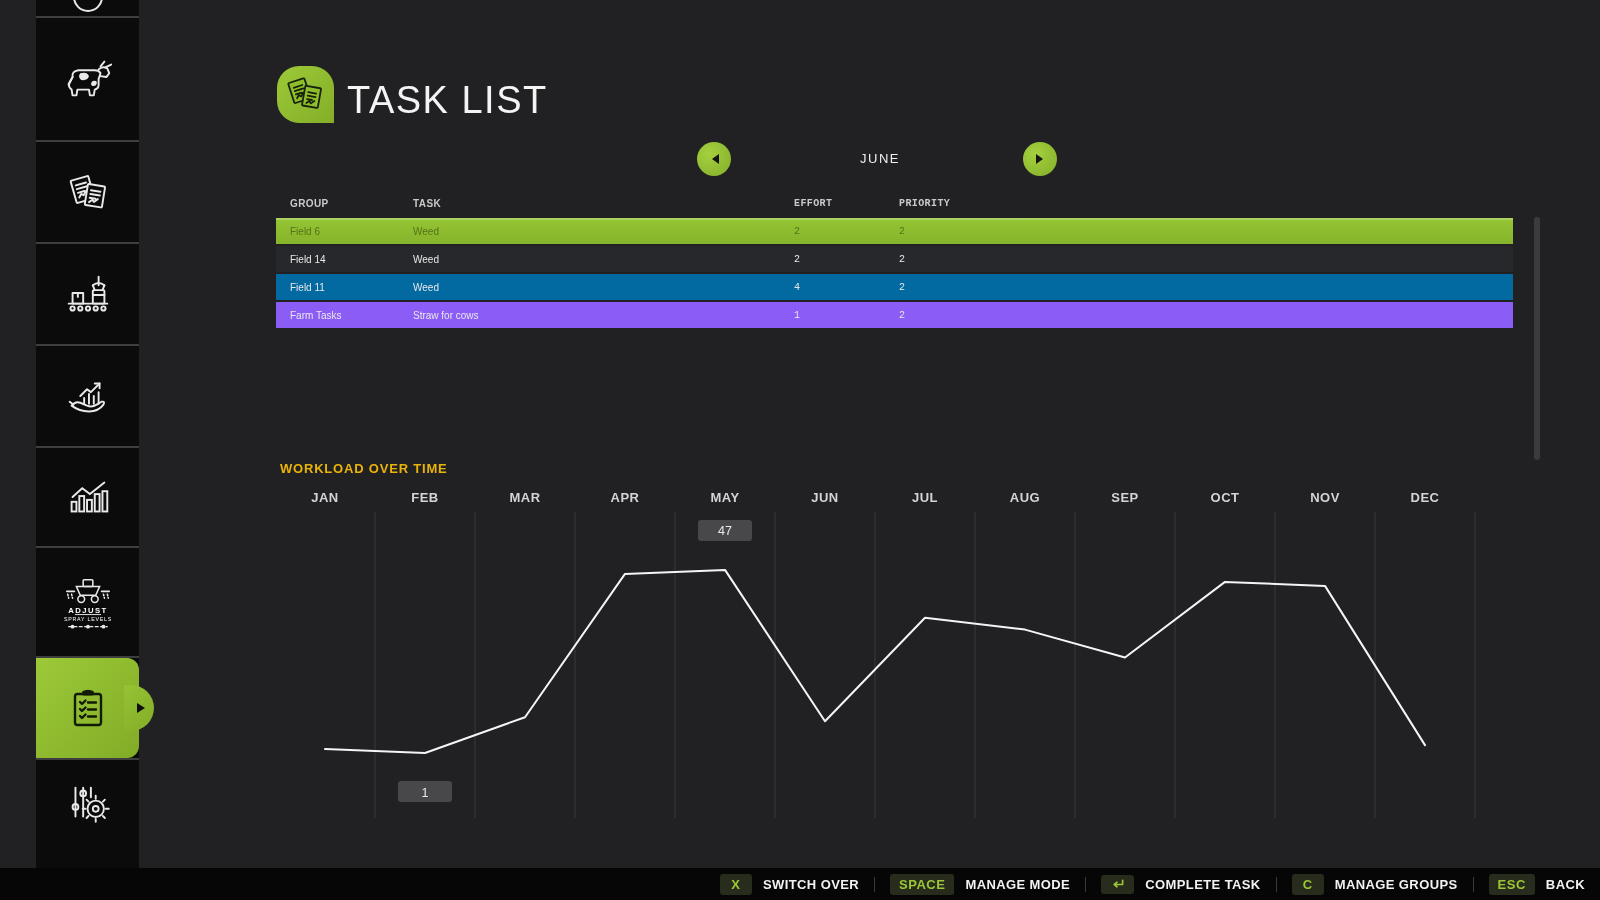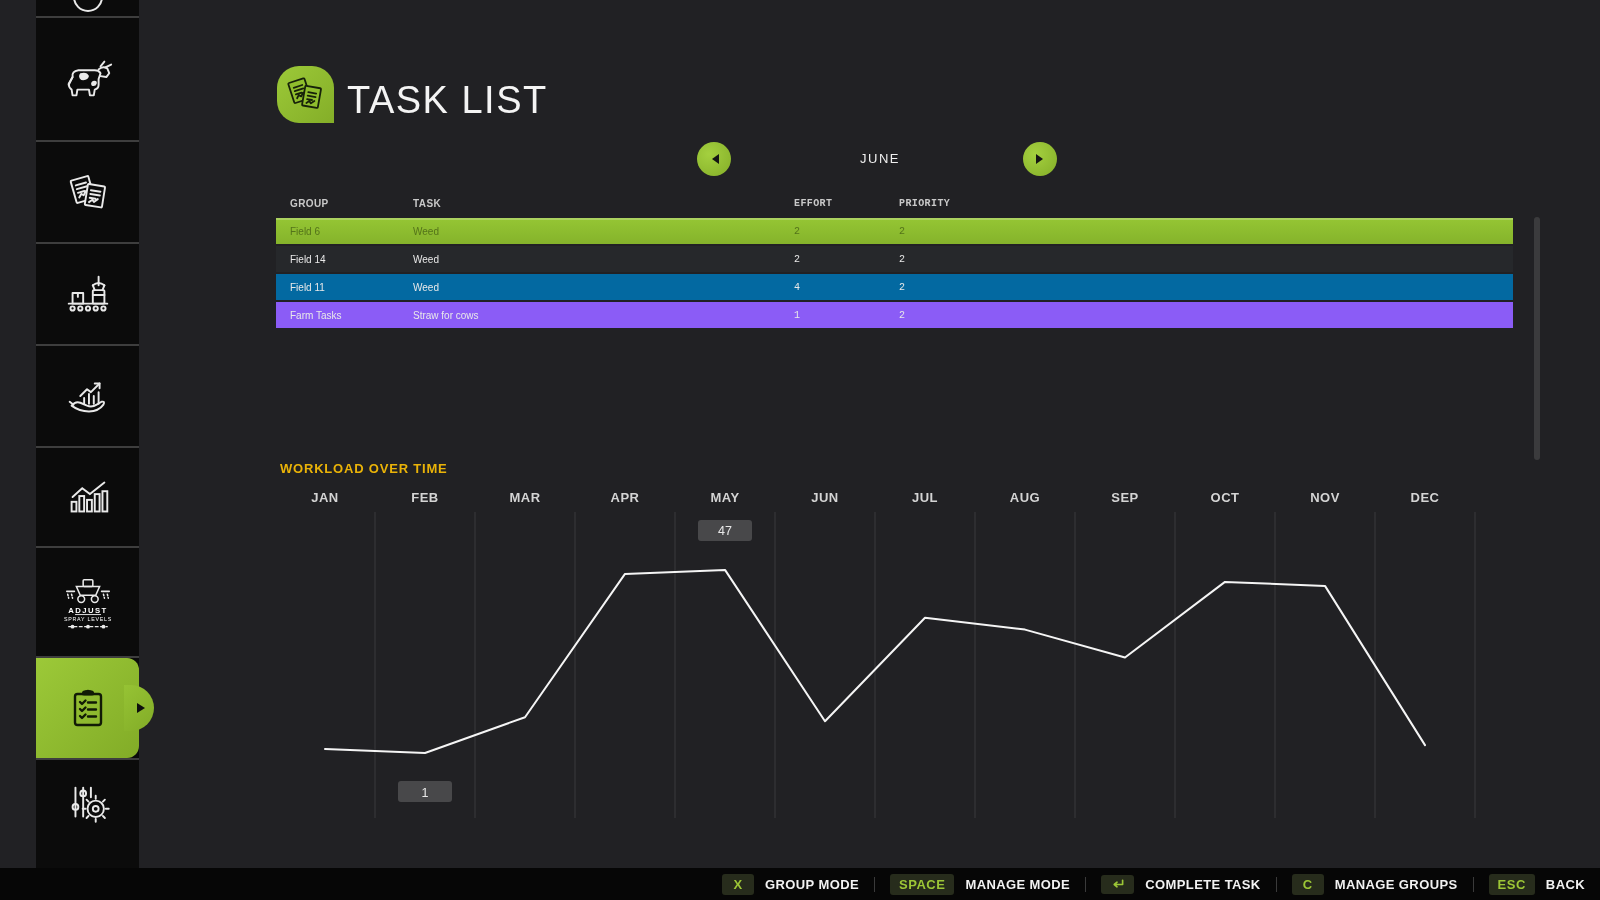--- a/index.html
+++ b/index.html
@@ -286,21 +286,21 @@
       <polyline points="325,749.0 425,753.0 525,717.2 625,573.9 725,569.9 825,721.2 925,617.7 1025,629.6 1125,657.5 1225,581.9 1325,585.9 1425,745.1" fill="none" stroke="#f5f5f5" stroke-width="2" stroke-linejoin="round" stroke-linecap="round"></polyline>
       <rect x="698" y="519.94" width="54" height="21" rx="3" fill="#48484a"></rect>
       <text x="725" y="535.44" fill="#e8e8e8" font-size="12.5" text-anchor="middle">47</text>
       <rect x="398" y="781.02" width="54" height="21" rx="3" fill="#48484a"></rect>
       <text x="425" y="796.52" fill="#e8e8e8" font-size="12.5" text-anchor="middle">1</text>
     </svg>
 
   <div class="hotbar">
     <div class="hk">
       <span class="hk-key">X</span>
-      <span class="hk-label">GROUP MODE</span>
+      <span class="hk-label">SWITCH OVER</span>
     </div>
     <div class="hk-sep"></div>
     <div class="hk">
       <span class="hk-key">SPACE</span>
       <span class="hk-label">MANAGE MODE</span>
     </div>
     <div class="hk-sep"></div>
     <div class="hk">
       <span class="hk-key">
         <svg width="15" height="13" viewBox="0 0 16 14" fill="none" stroke="#9cc636" stroke-width="1.8" stroke-linecap="round" stroke-linejoin="round">

